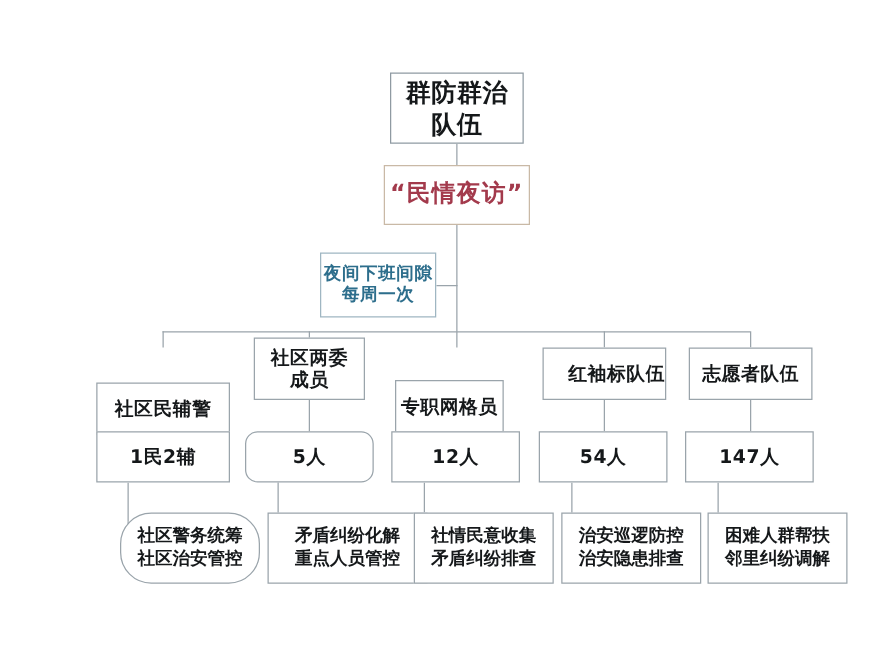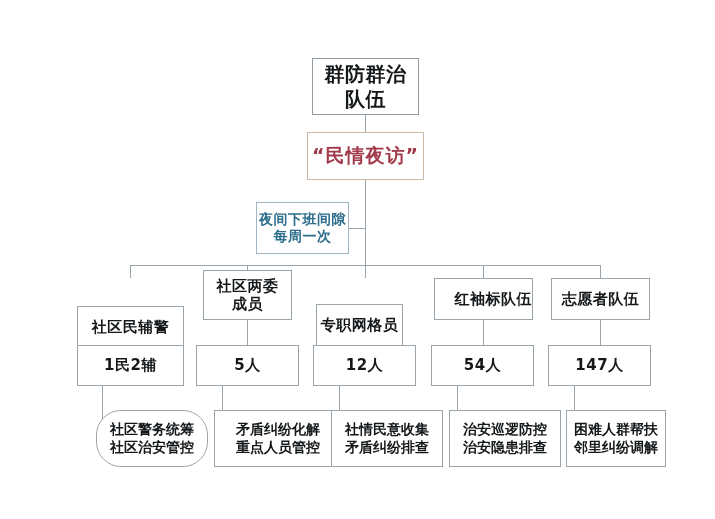--- a/index.html
+++ b/index.html
@@ -137,21 +137,21 @@
   <div class="node node-team" style="left:434px; top:278px; width:99px; height:42px;justify-content:flex-end;">
     <span class="txt">红袖标队伍</span>
   </div>
   <div class="node node-team" style="left:551px; top:278px; width:99px; height:42px;">
     <span class="txt">志愿者队伍</span>
   </div>
 
   <div class="node node-count" style="left:77px; top:345px; width:107px; height:41px;">
     <span class="txt">1民2辅</span>
   </div>
-  <div class="node node-count" style="left:196px; top:345px; width:103px; height:41px;">
+  <div class="node node-count" style="left:196px; top:345px; width:103px; height:41px;border-radius:10px;">
     <span class="txt">5人</span>
   </div>
   <div class="node node-count" style="left:313px; top:345px; width:103px; height:41px;">
     <span class="txt">12人</span>
   </div>
   <div class="node node-count" style="left:431px; top:345px; width:103px; height:41px;">
     <span class="txt">54人</span>
   </div>
   <div class="node node-count" style="left:548px; top:345px; width:103px; height:41px;">
     <span class="txt">147人</span>
@@ -166,18 +166,18 @@
 重点人员管控</span>
   </div>
   <div class="node node-duty" style="left:331px; top:410px; width:112px; height:57px;">
     <span class="txt">社情民意收集
 矛盾纠纷排查</span>
   </div>
   <div class="node node-duty" style="left:449px; top:410px; width:112px; height:57px;align-items:center;">
     <span class="txt">治安巡逻防控
 治安隐患排查</span>
   </div>
-  <div class="node node-duty" style="left:566px; top:410px; width:100px; height:57px;text-align:center;">
+  <div class="node node-duty" style="left:566px; top:410px; width:112px; height:57px;text-align:center;">
     <span class="txt">困难人群帮扶
 邻里纠纷调解</span>
   </div>
 
 </div>
 
 </body></html>

